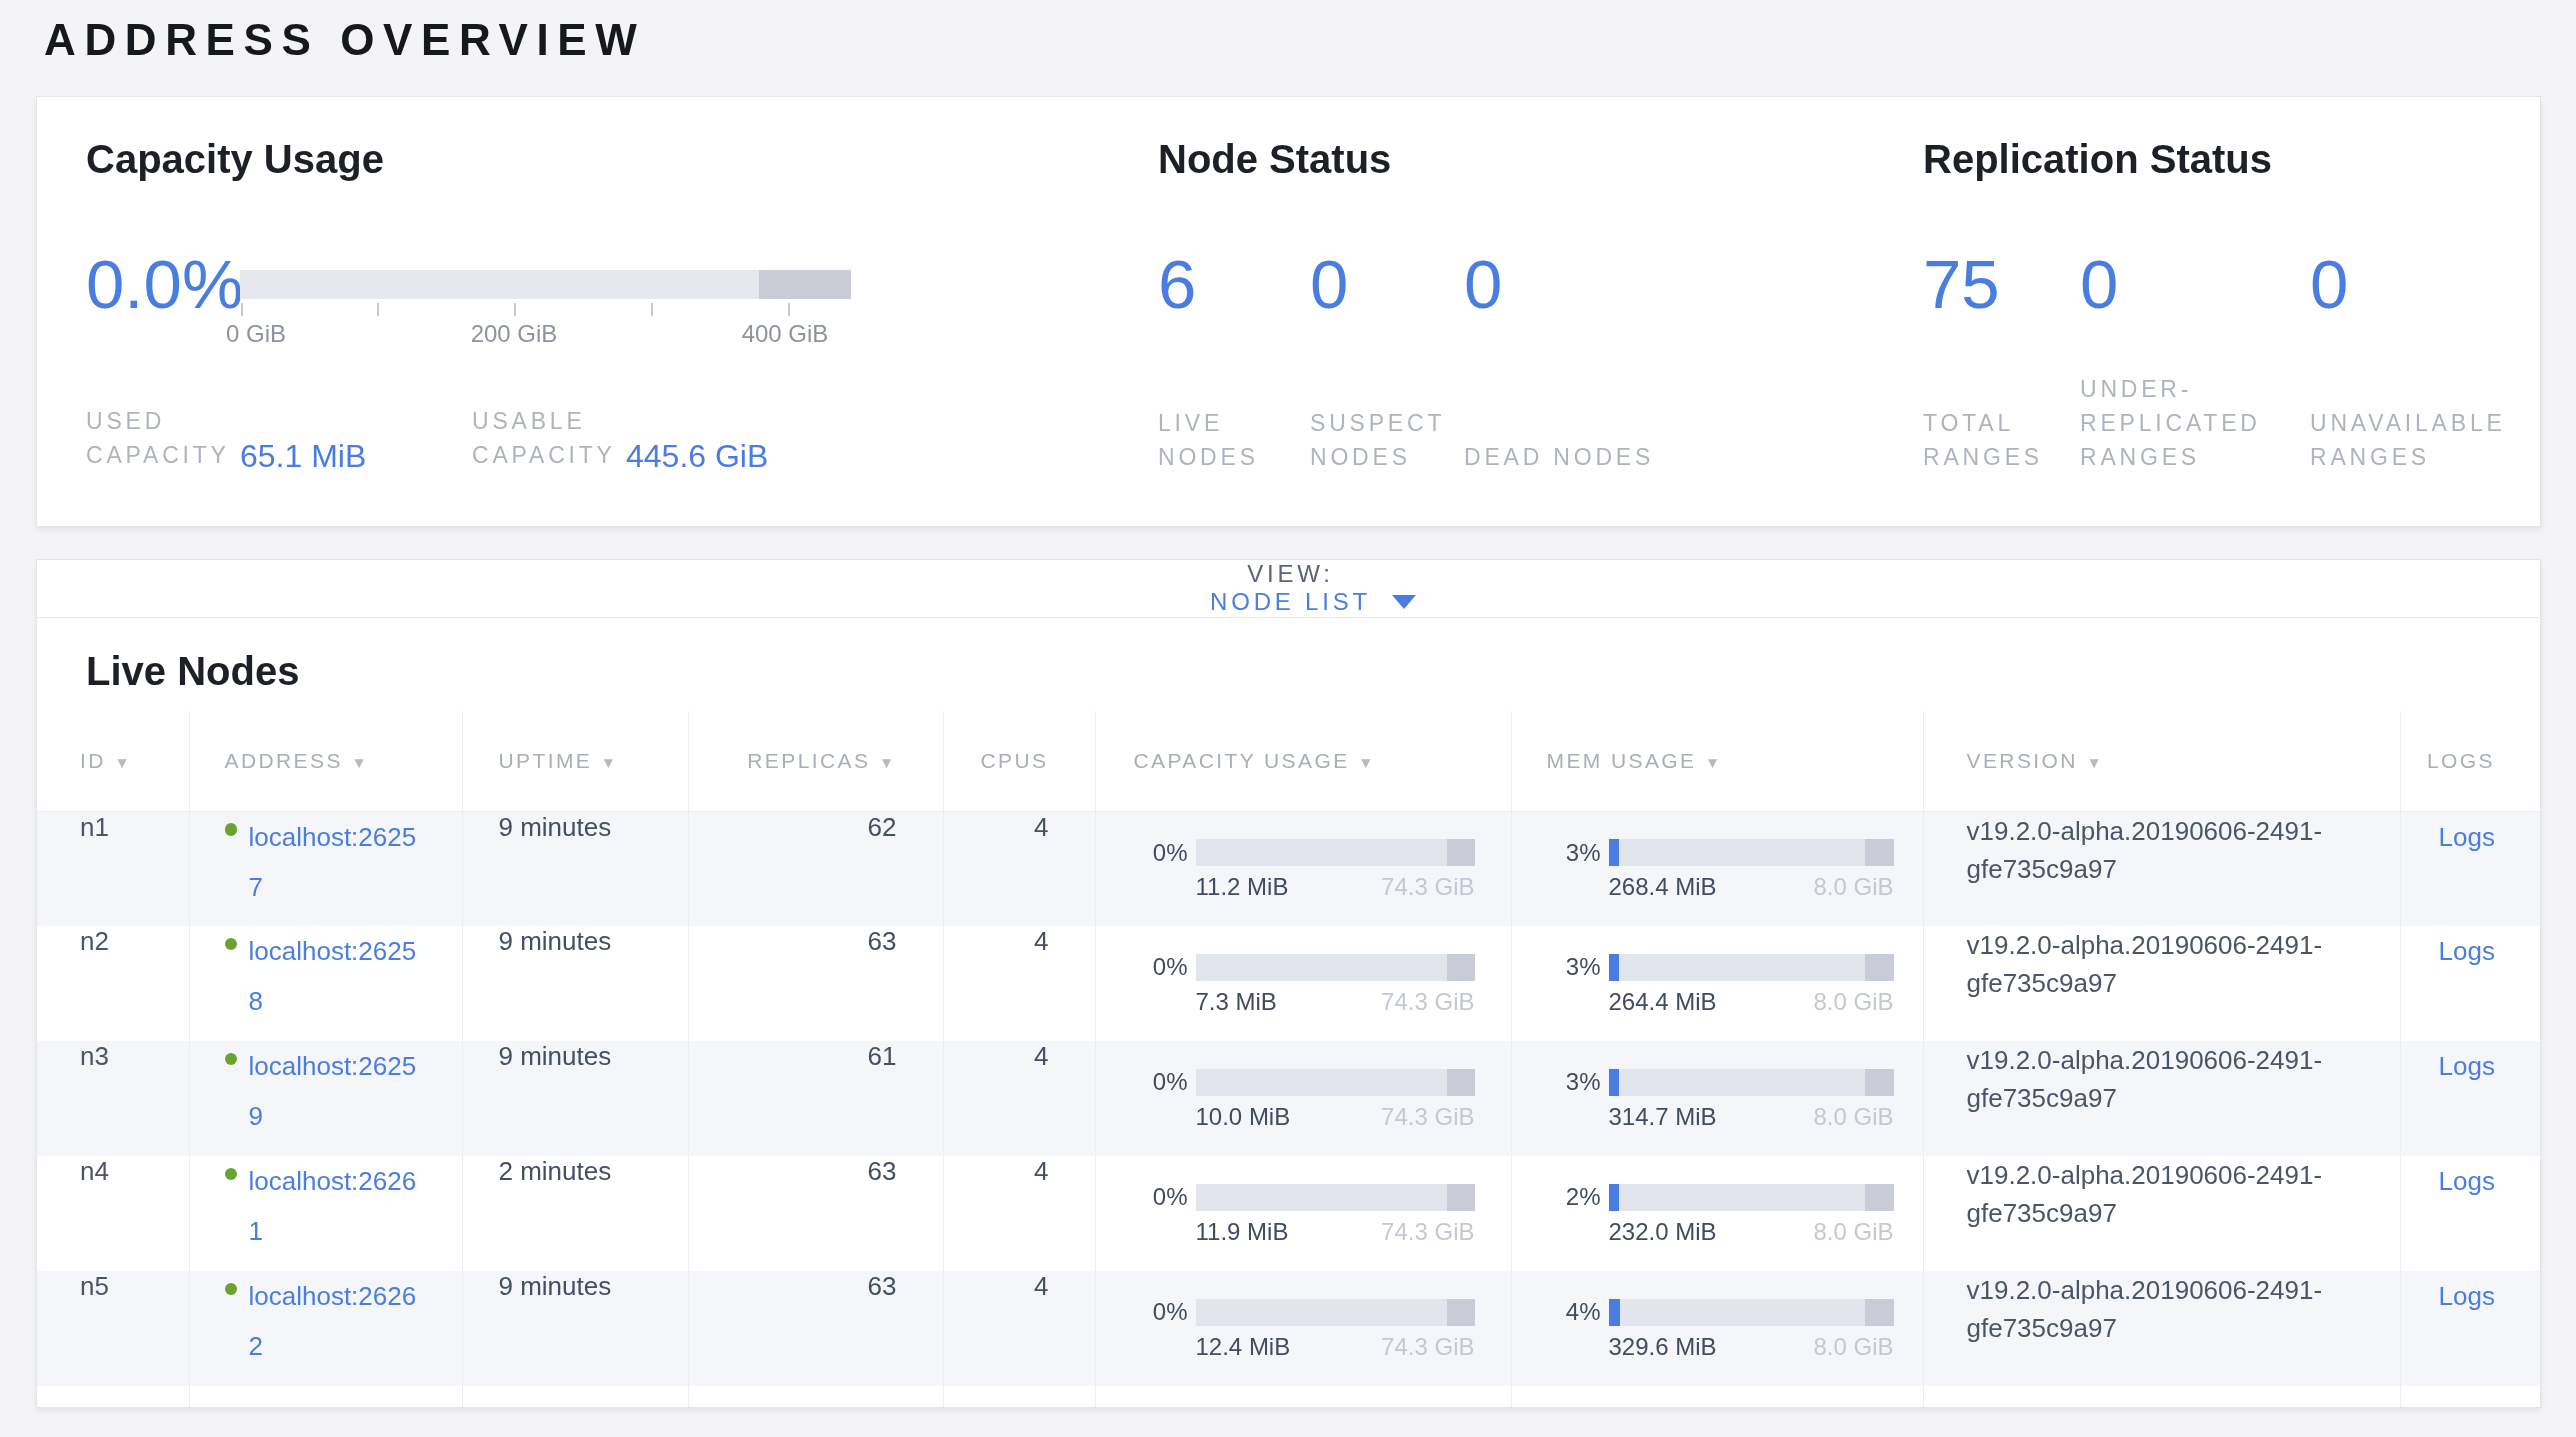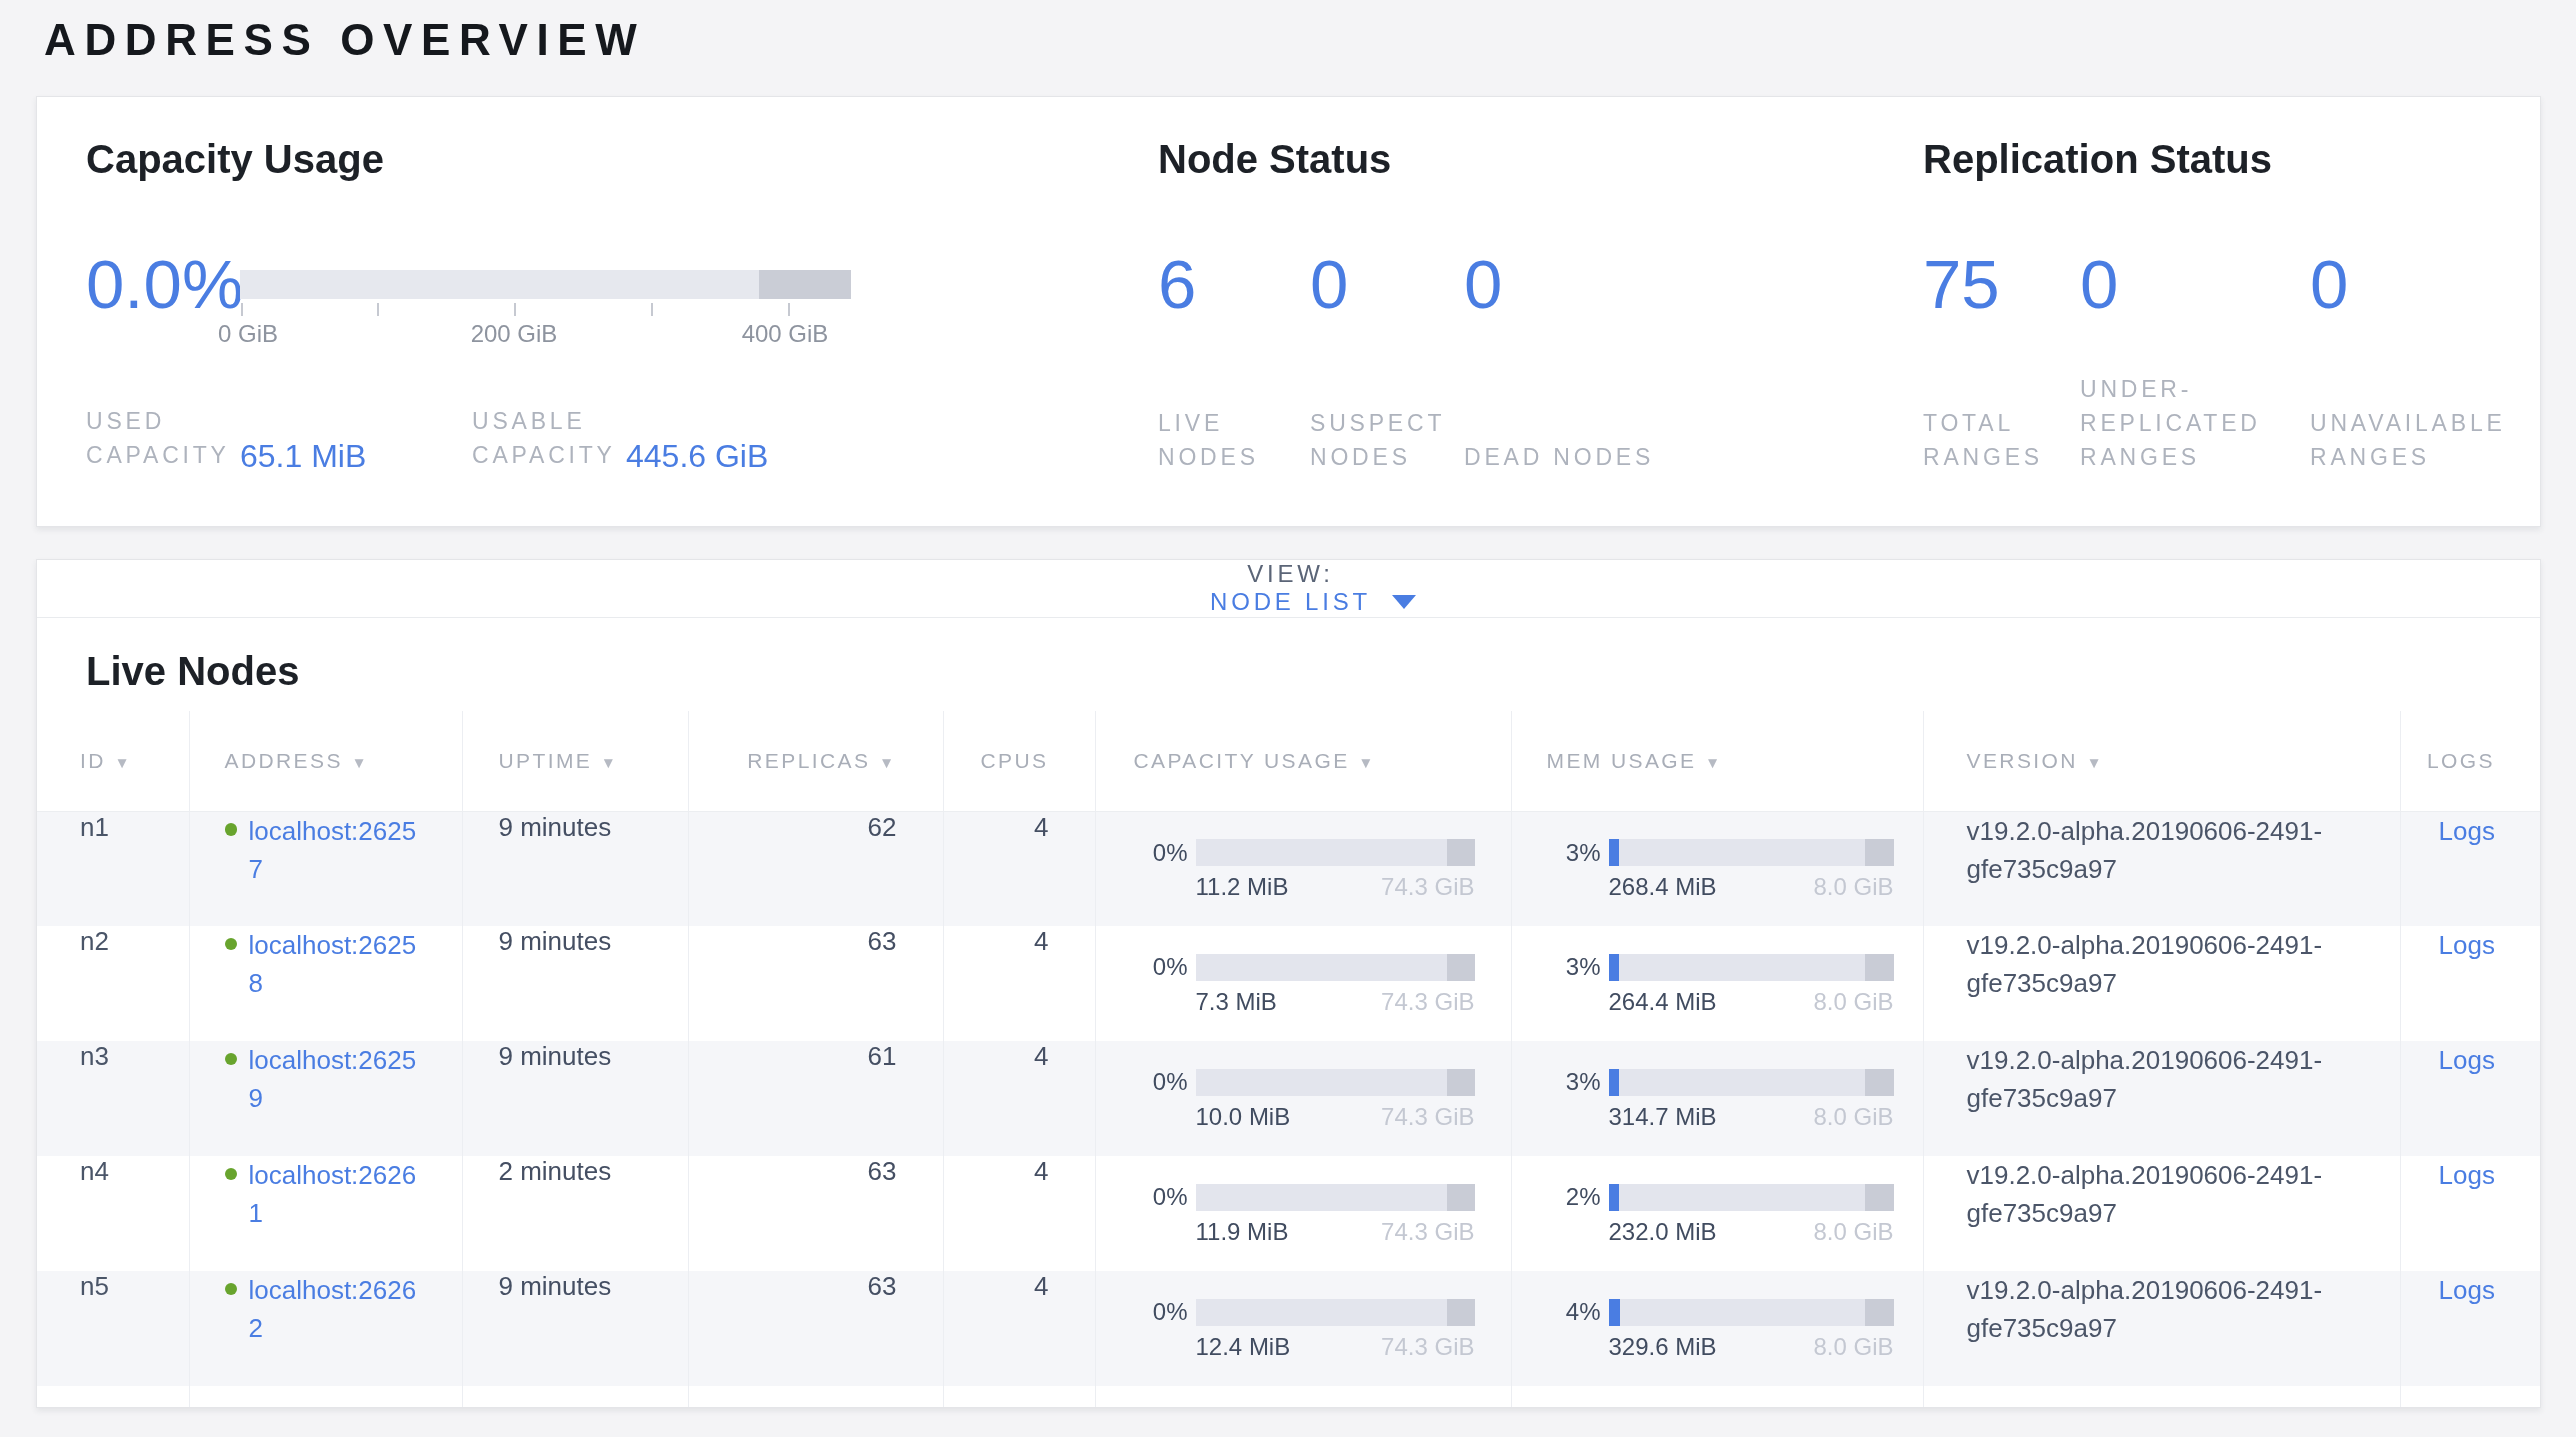--- a/index.html
+++ b/index.html
@@ -30,21 +30,21 @@
 
   
   .cap-big { position:absolute; left:0; top:151px; }
   .cap-barwrap { position:absolute; left:154px; top:173px; width:611px; }
   .cap-bar { height:29px; background:#e6e8ee; position:relative; }
   .cap-bar-res { position:absolute; right:0; top:0; bottom:0; width:92px; background:#cacdd6; }
   .tick { position:absolute; top:33px; width:1.9px; height:12.5px; background:#c6c9d1; }
   .t0{left:1px;} .t1{left:137px;} .t2{left:274px;} .t3{left:411px;} .t4{left:548px;}
   .tick-label { position:absolute; top:50px; font-size:24px; color:#8e949f;
     transform:translateX(-50%); white-space:nowrap; }
-  .tl0{left:8px;} .tl1{left:274px;} .tl2{left:545px;}
+  .tl0{left:16px;} .tl1{left:274px;} .tl2{left:545px;}
 
   .cap-stats { position:absolute; top:307px; left:0; display:flex; }
   .cap-stat { display:flex; }
   .cap-stat.first { width:386px; }
   .cap-stat-label { width:154px; font-size:23px; letter-spacing:3.8px; color:#aeb3bd; line-height:34px; }
   .cap-stat-value { font-size:32px; color:#4a7de2; align-self:flex-end; white-space:nowrap; margin-bottom:-2.9px; }
 
   .stat-values { position:absolute; top:151px; display:flex; }
   .stat-labels { position:absolute; top:270px; height:107px; display:flex; }
   .stat-col { display:flex; align-items:flex-end; }
@@ -74,21 +74,21 @@
 
   .h-id{padding-left:43px;} .h-addr{padding-left:35px;} .h-up{padding-left:36px;}
   .h-rep{text-align:right;padding-right:46px;} .h-cpu{text-align:right;padding-right:46px;}
   .h-cap{padding-left:38px;} .h-mem{padding-left:35px;} .h-ver{padding-left:43px;}
   .h-logs{text-align:right;padding-right:46px;}
 
   .c-id { padding-left:43px; font-size:26px; color:#4a5568; }
   .c-addr { padding-left:35px; }
   .addr { display:flex; }
   .dot { width:12.5px; height:12.5px; border-radius:50%; background:#68a42e; margin:11.5px 11.5px 0 0; flex:none; }
-  .link { color:#4a7de2; text-decoration:none; font-size:26px; line-height:38px; cursor:pointer; }
+  .link { color:#4a7de2; text-decoration:none; font-size:26px; line-height:50px; cursor:pointer; }
   .addr-text { width:171px; word-break:break-all; }
   .c-up { padding-left:36px; font-size:26px; color:#454f63; }
   .num { text-align:right; font-size:26px; color:#454f63; }
   .c-rep { padding-right:46px; } .c-cpu { padding-right:46px; }
   .c-cap { padding:27px 36px 0 38px; } .c-mem { padding:27px 29px 0 35px; }
   .meter { display:flex; align-items:center; }
   .pct { width:54px; text-align:right; font-size:24px; color:#414c60; margin-right:8.6px; flex:none; }
   .bar { flex:1; height:27px; background:#e3e5ed; position:relative; }
   .fill { position:absolute; left:0; top:0; bottom:0; background:#4a7de2; }
   .reserve { position:absolute; right:0; top:0; bottom:0; width:10%; background:#c9ccd6; }

